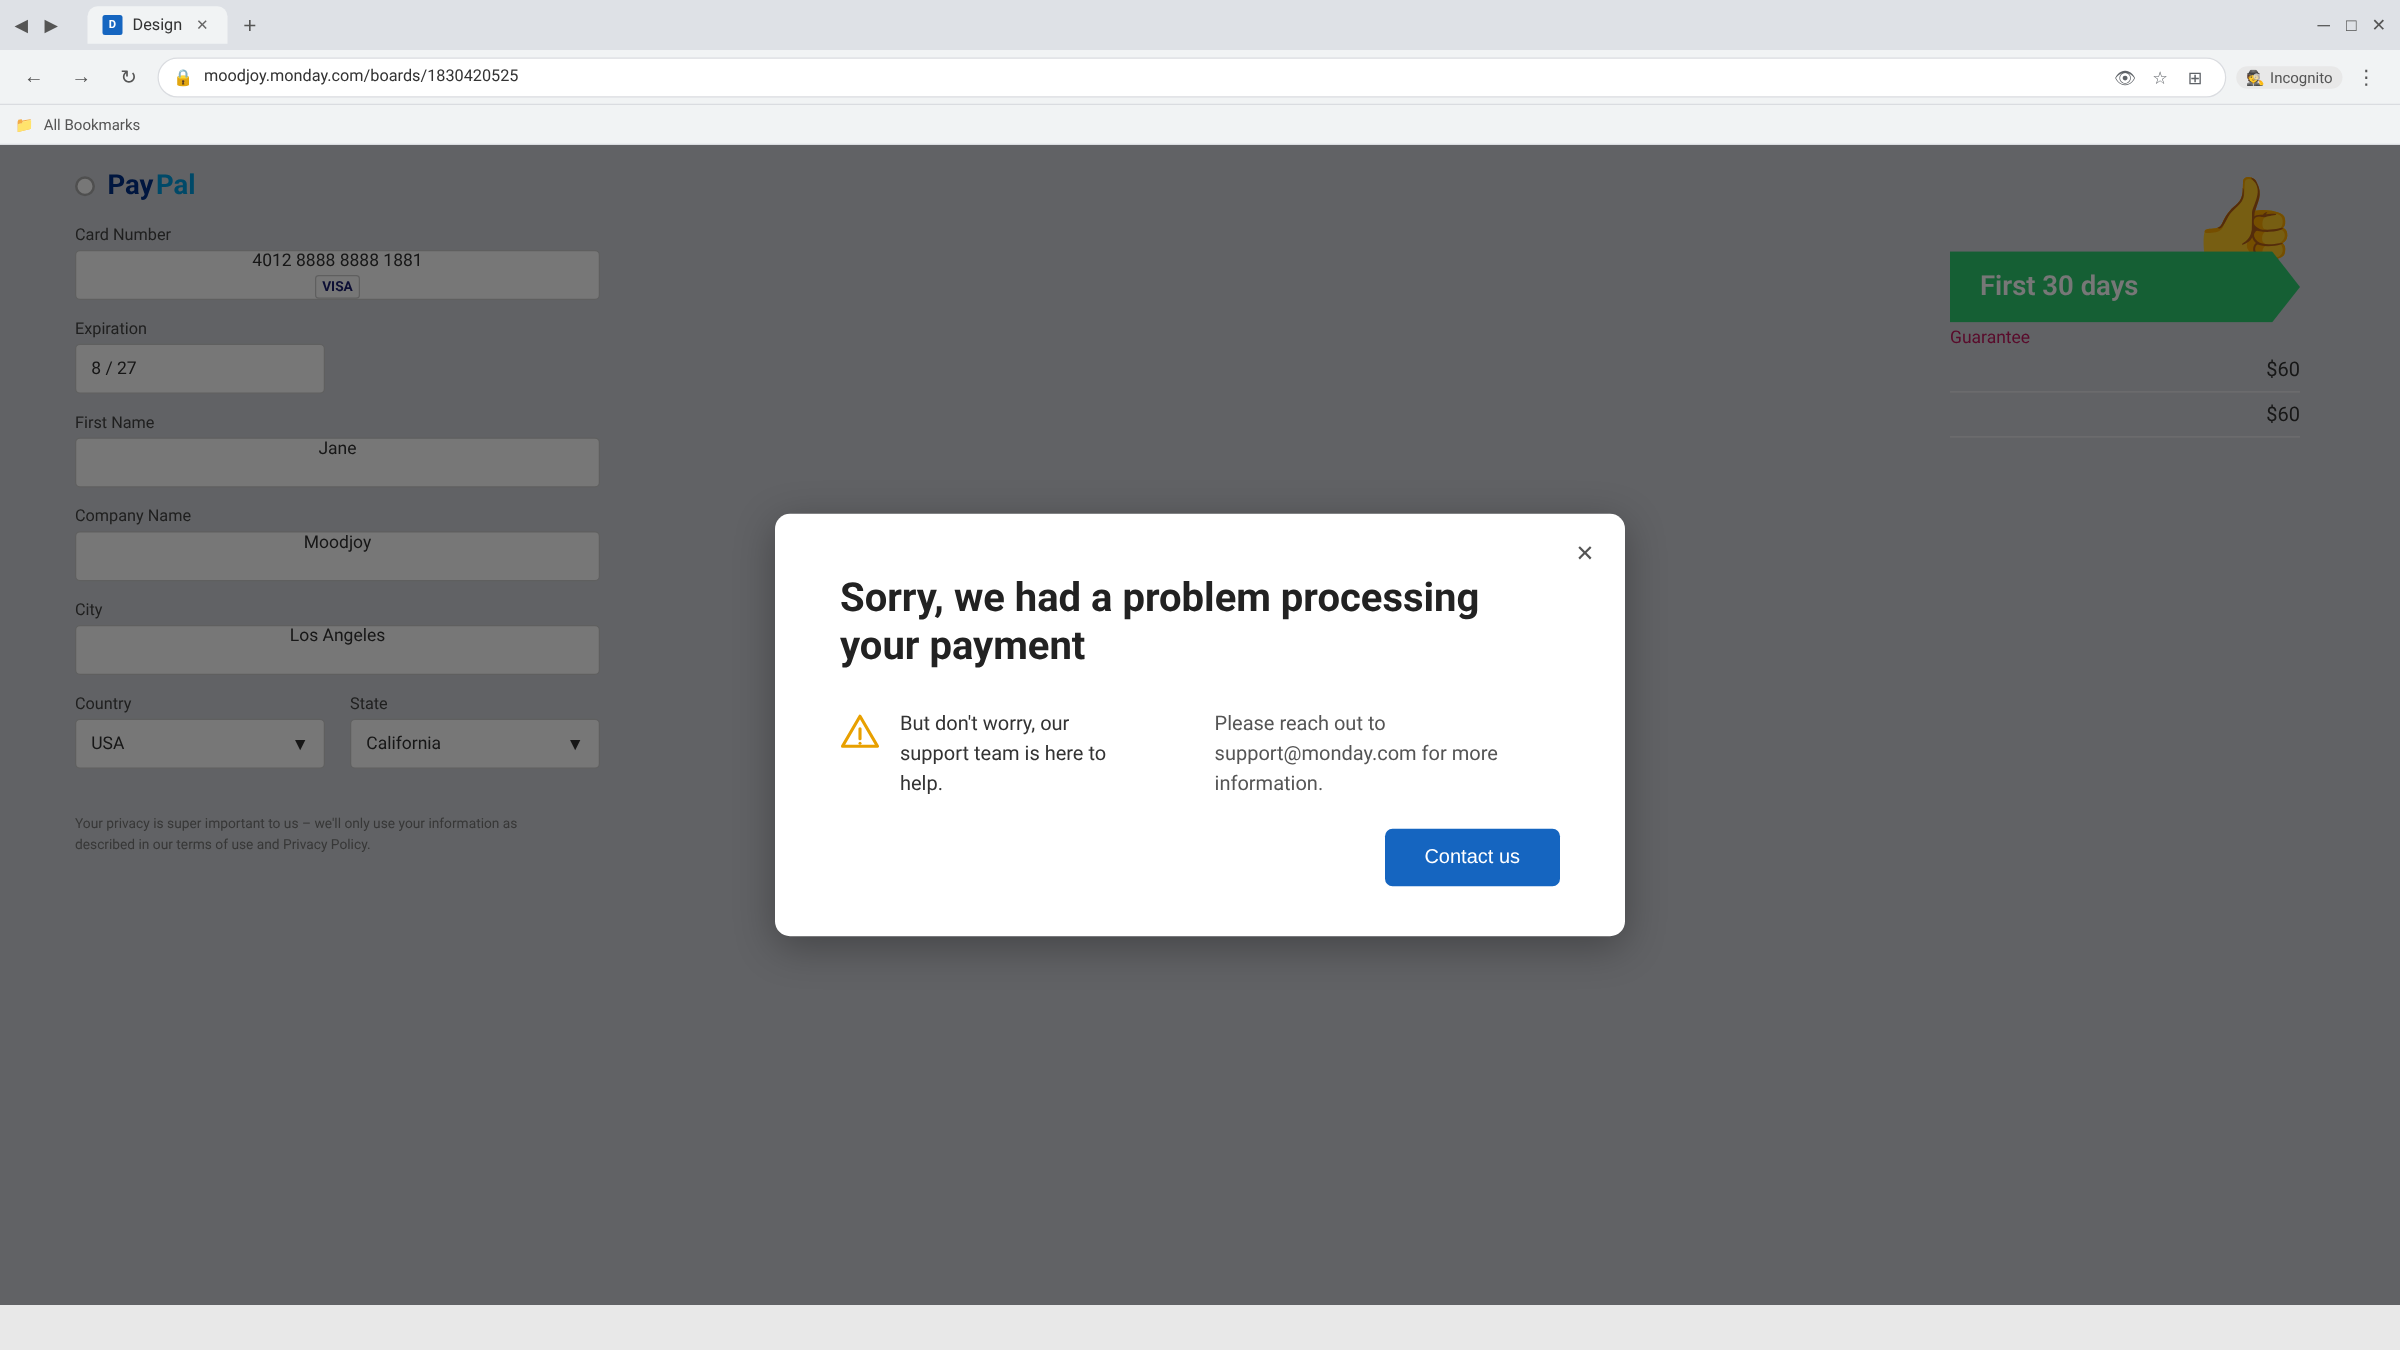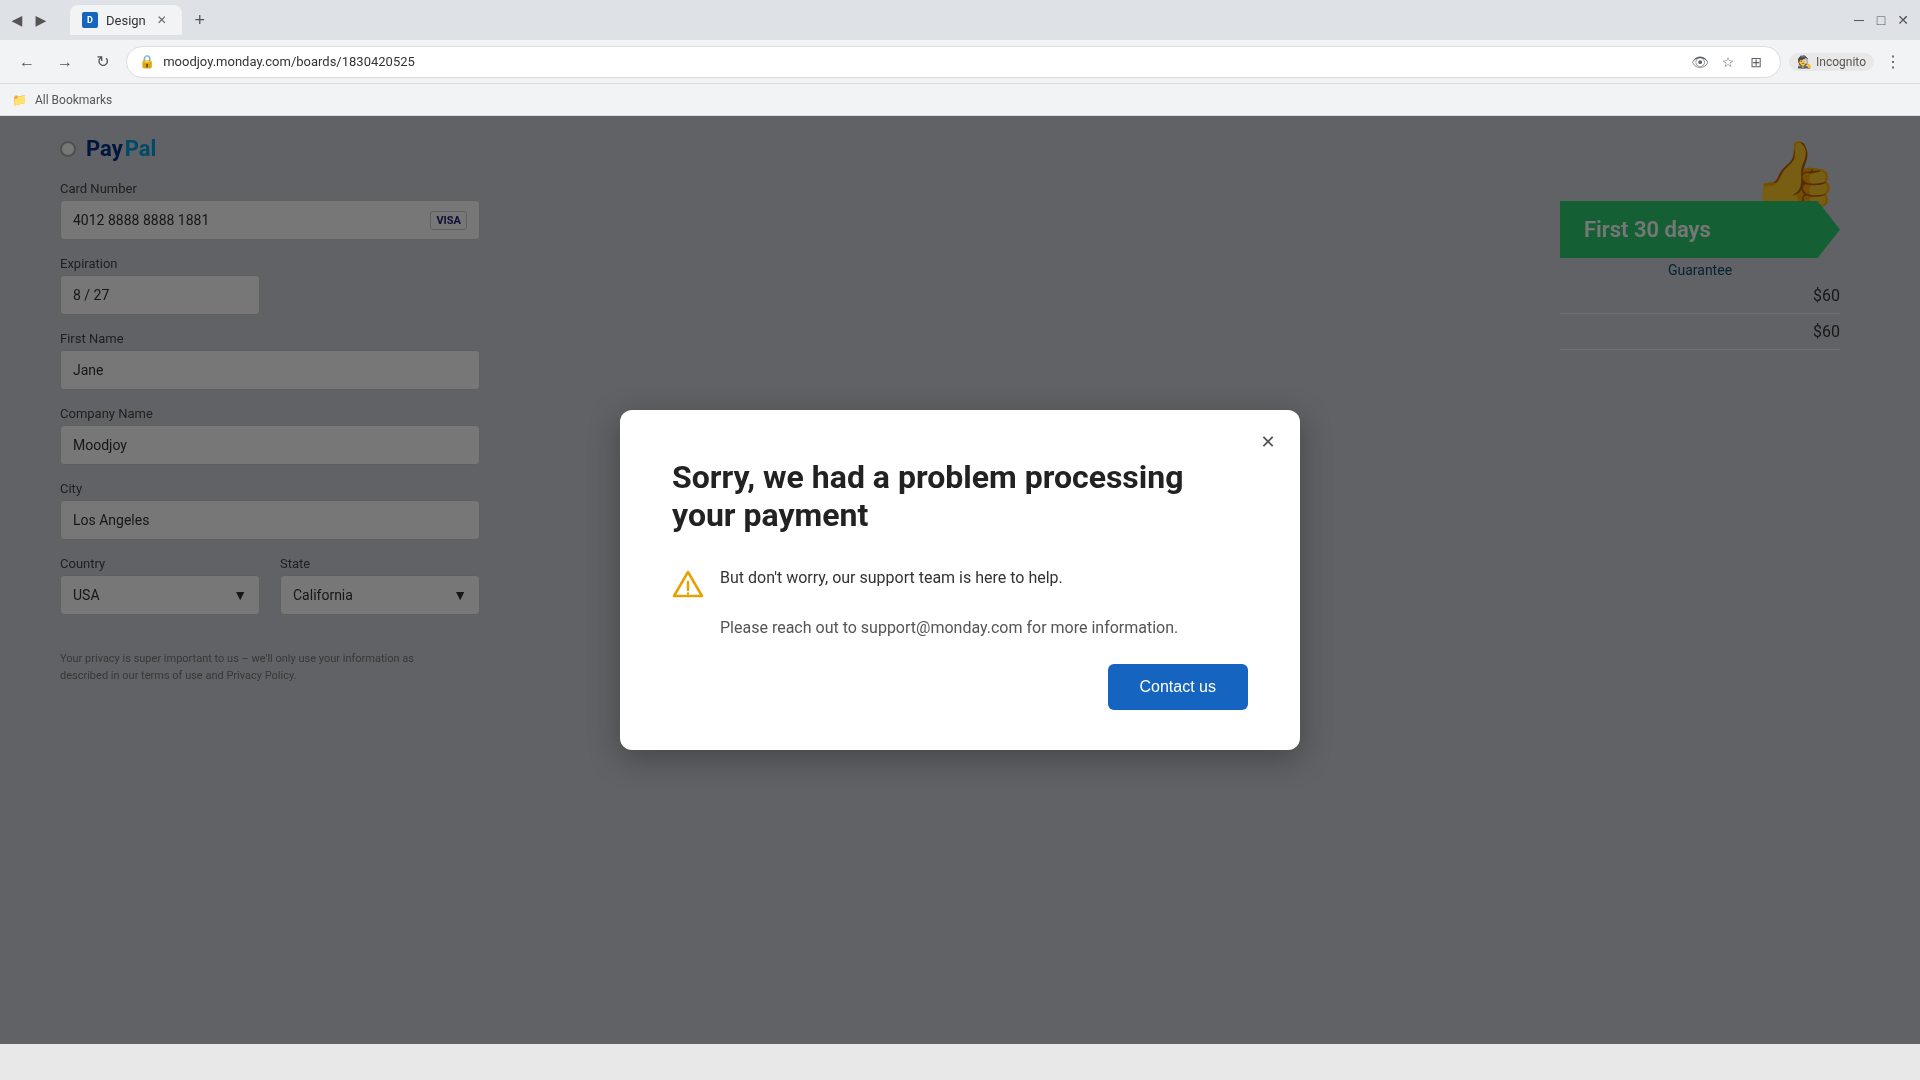--- a/index.html
+++ b/index.html
@@ -262,20 +262,21 @@
       height: 40px;
       border: 1px solid #ccc;
       border-radius: 4px;
       padding: 0 12px;
       font-size: 14px;
       color: #333;
       background: white;
       display: flex;
       align-items: center;
       justify-content: space-between;
+      flex-direction: column;
     }
 
     .visa-badge {
       font-size: 11px;
       font-weight: bold;
       color: #1a1f71;
       background: white;
       border: 1px solid #ccc;
       border-radius: 3px;
       padding: 2px 5px;
@@ -361,21 +362,21 @@
     .modal-title {
       font-size: 32px;
       font-weight: 700;
       color: #222;
       line-height: 1.2;
       margin-bottom: 32px;
     }
 
     .modal-body {
       display: flex;
-      flex-direction: column;
+      flex-direction: row;
       gap: 16px;
     }
 
     .modal-warning-row {
       display: flex;
       align-items: flex-start;
       gap: 16px;
     }
 
     .warning-icon {
@@ -565,21 +566,21 @@
         <span>Your privacy is super important to us – we'll only use your information as described in our terms of use and Privacy Policy.</span>
       </div>
 
       <div style="position:absolute;right:80px;top:20px;width:280px;">
 
         <div style="text-align:right;font-size:72px;margin-bottom:-20px;">👍</div>
 
         <div style="background:#2ecc71;color:white;padding:16px 24px;font-size:22px;font-weight:600;clip-path:polygon(0 0, 92% 0, 100% 50%, 92% 100%, 0 100%);">
           <div>First 30 days</div>
         </div>
-        <div style="font-size:14px;color:#0c4a6e;text-align:center;margin-top:4px;">Guarantee</div>
+        <div style="font-size:14px;color:#be185d;text-align:left;margin-top:4px;">Guarantee</div>
 
         <div class="price-row">
           <span>$60</span>
         </div>
         <div class="price-row">
           <span>$60</span>
         </div>
 
       </div>
     </div>

